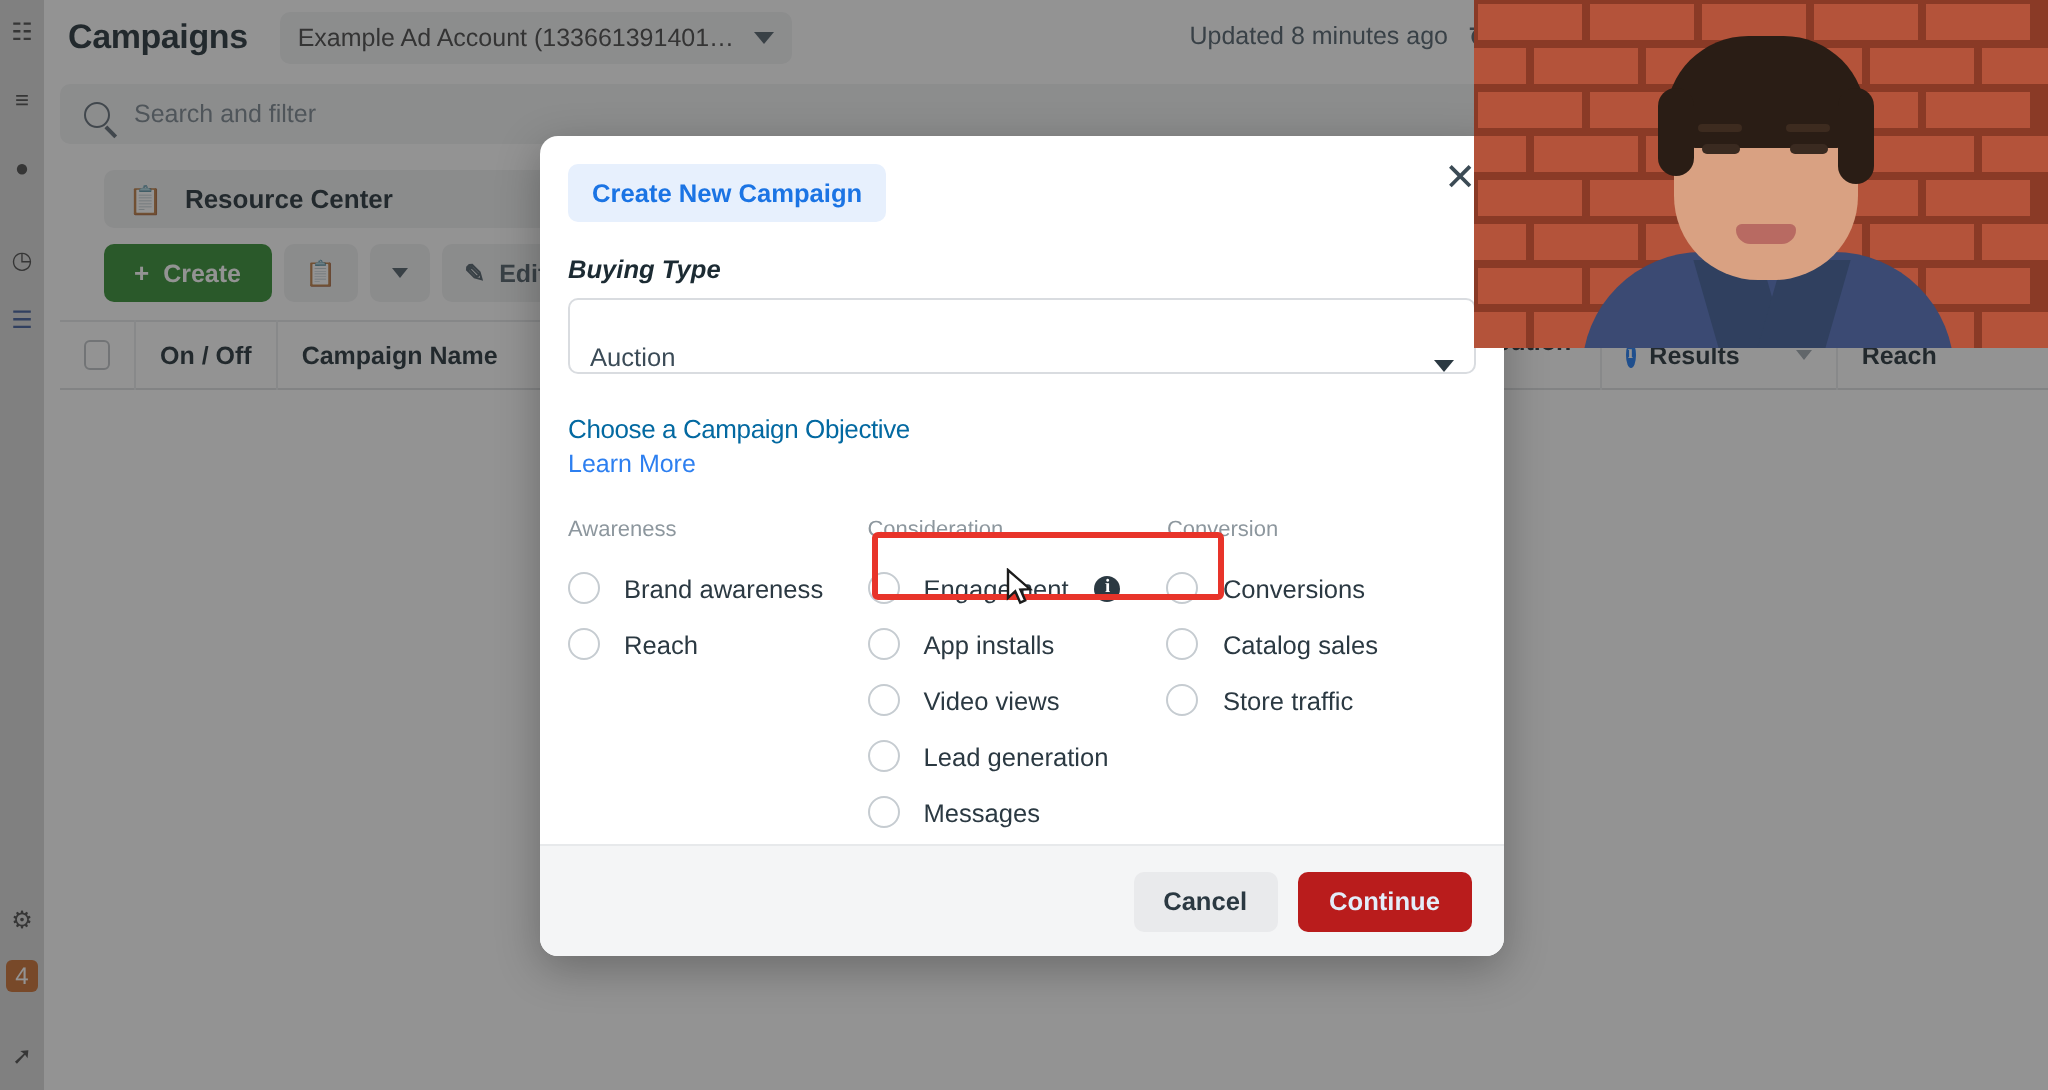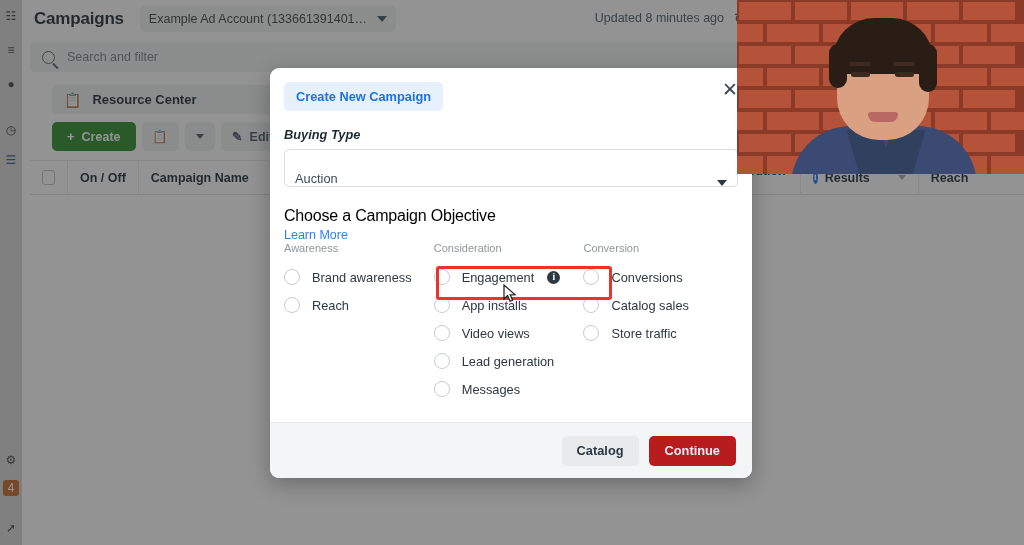--- a/index.html
+++ b/index.html
@@ -135,25 +135,25 @@
   }
   .select-box {
     margin-top: 7px; height: 38px; border: 1px solid #d9dce0; border-radius: 5px;
     display: flex; align-items: flex-end; justify-content: space-between;
     padding: 0 10px; font-size: 12.8px; color: #3b4b57; background: #fff;
   }
   .sel-caret { width: 0; height: 0; border-left: 5px solid transparent;
     border-right: 5px solid transparent; border-top: 6px solid #2b3942; }
 
   .obj-title {
-    margin-top: 20px; font-size: 16px; color: #000000; letter-spacing: -0.2px;
+    margin-top: 20px; font-size: 13px; color: #0369a1; letter-spacing: -0.2px;
   }
   .learn-more { margin-top: 3px; font-size: 12.5px; color: #2d7ff0; }
 
-  .cols { display: flex; }
+  .cols { display: flex; margin-top: 20px; }
   .col { }
   .col.awareness { width: 155px; }
   .col.consideration { width: 155px; }
   .col.conversion { width: 160px; }
   .col-head { font-size: 11px; color: #8d979e; margin-bottom: 9px; }
   .opt { display: flex; align-items: center; height: 28px; }
   .radio {
     width: 16px; height: 16px; border: 1.6px solid #c6ccd1; border-radius: 50%;
     background: #fff; flex: none; margin-right: 12px;
   }
@@ -375,21 +375,21 @@
           <div class="opt">
             <span class="radio"></span>
             <span class="opt-label">Store traffic</span>
           </div>
         </div>
 
       </div>
     </div>
 
     <div class="modal-footer">
-      <div class="btn-cancel">Catalog</div>
+      <div class="btn-cancel">Cancel</div>
       <div class="btn-continue">Continue</div>
     </div>
   </div>
 
   <div class="redbox"></div>
 
   <svg class="cursor" width="14" height="20" viewBox="0 0 14 20">
     <path d="M1,1 L1,15 L4.6,11.6 L7.1,17.3 L9.6,16.2 L7.2,10.8 L12,10.6 Z" fill="#ffffff" stroke="#1c1c1c" stroke-width="1.2"></path>
   </svg>
 

